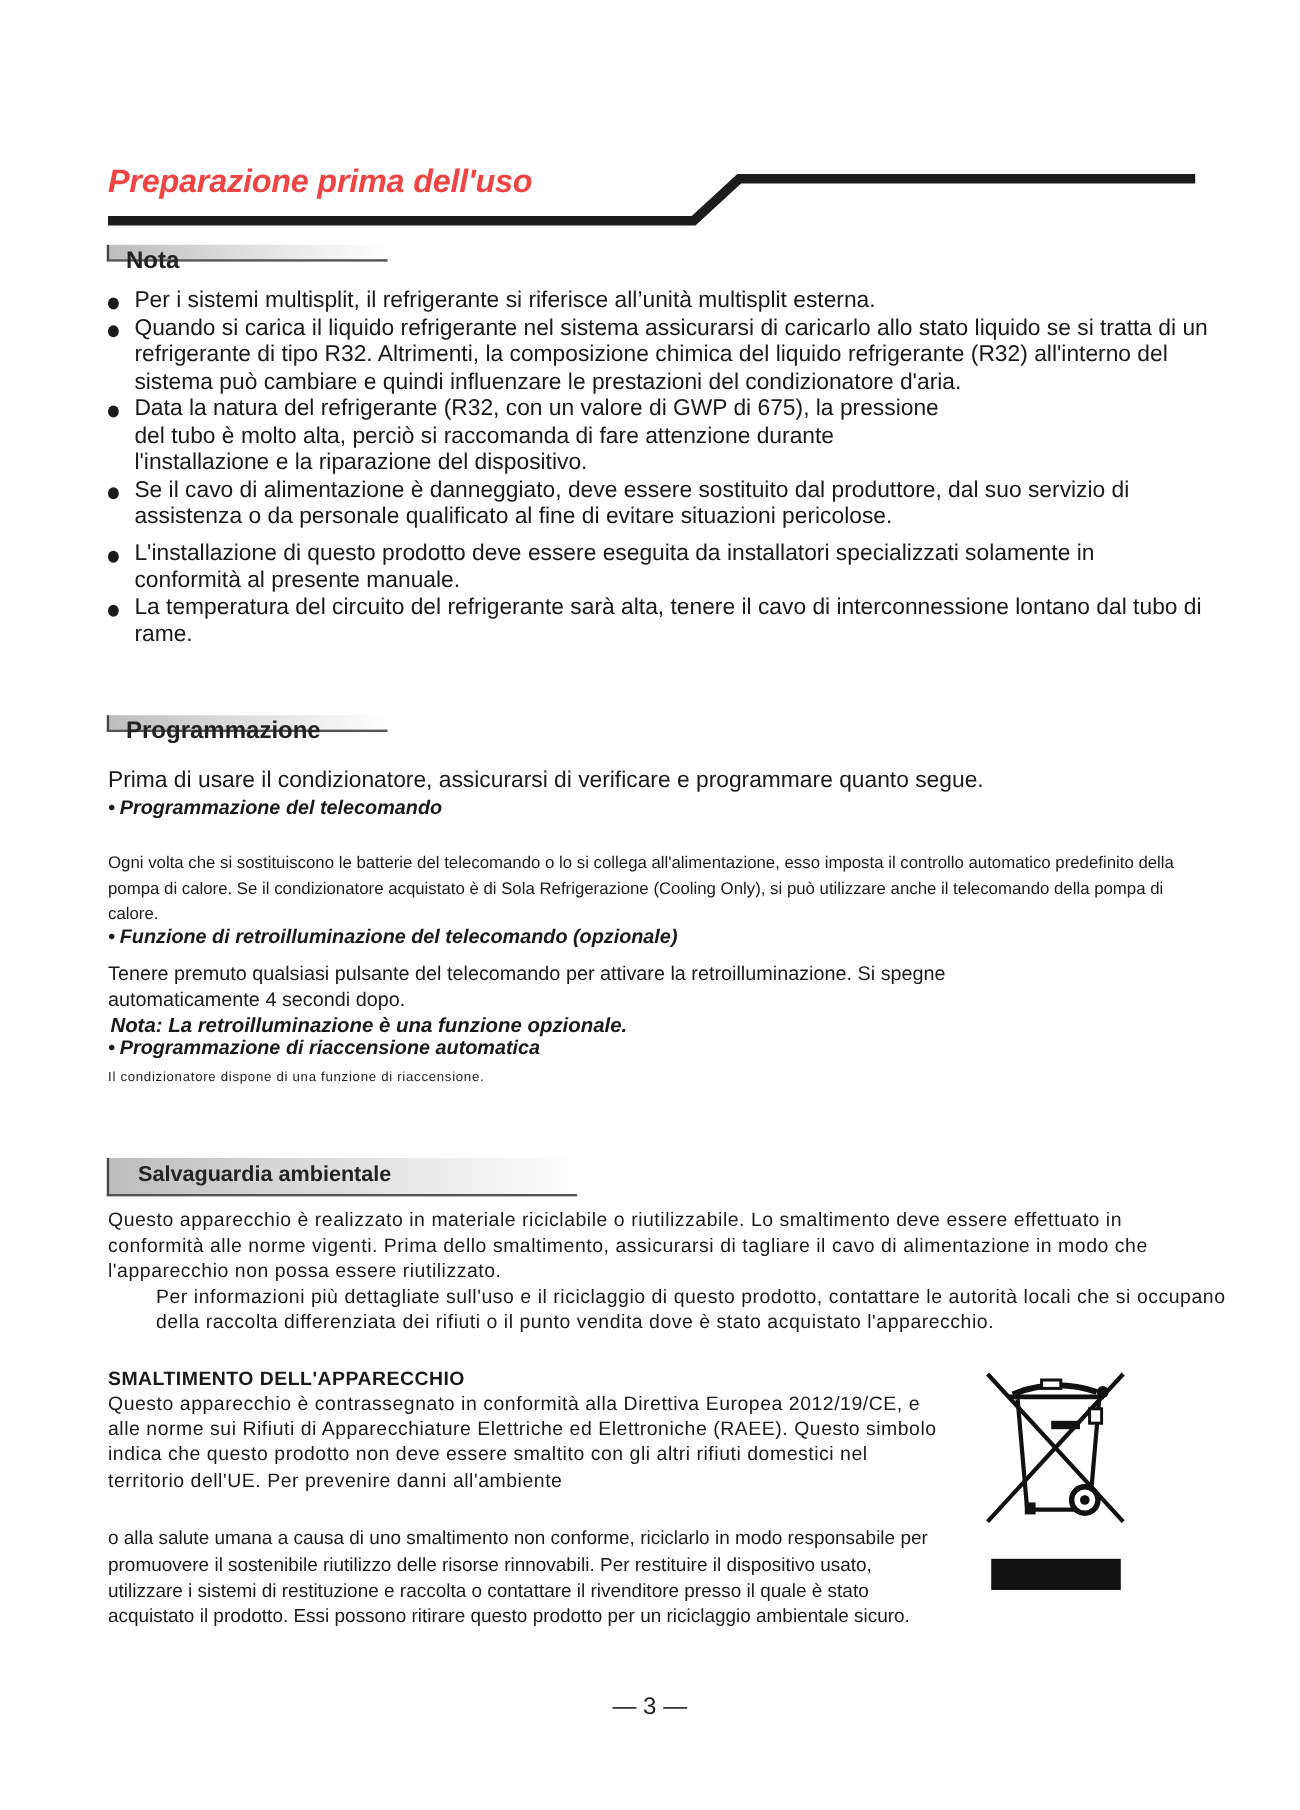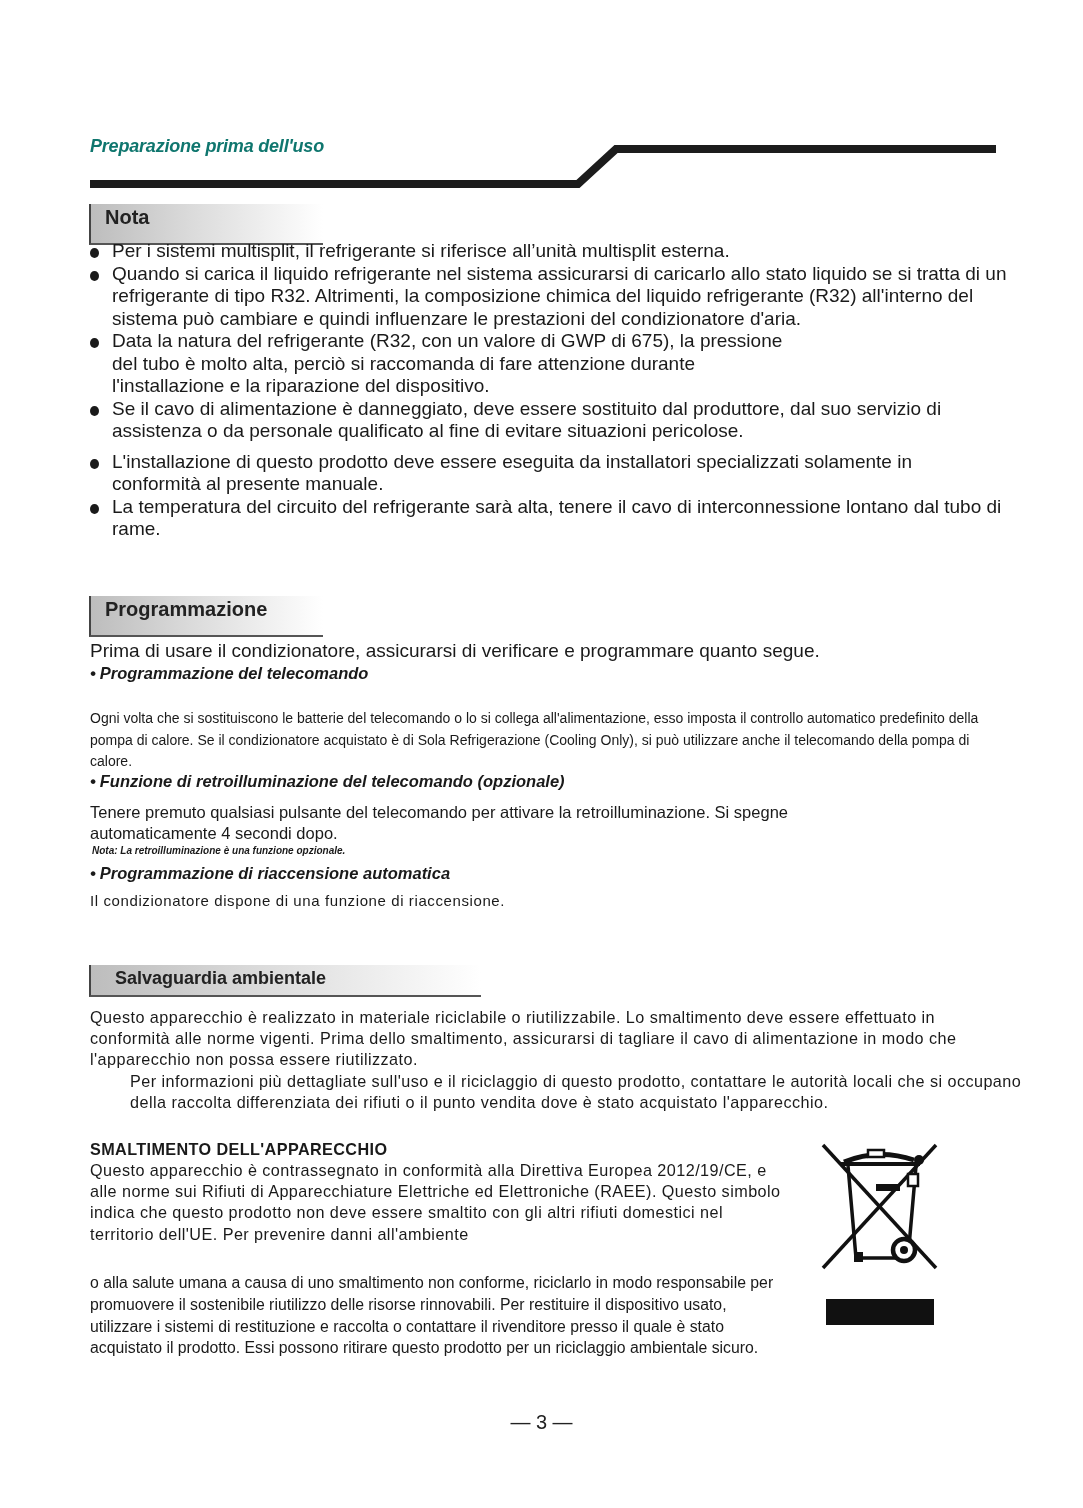--- a/index.html
+++ b/index.html
@@ -3,27 +3,27 @@
   <meta charset="utf-8">
   <style>
     html, body { margin: 0; padding: 0; background: #ffffff; }
     body {
       width: 1083px; height: 1508px; position: relative; overflow: hidden;
       color: #1a1a1a;
       font-family: "Liberation Sans", sans-serif;
     }
     .page-title {
       position: absolute; left: 90px; top: 136px;
-      font-size: 18px; font-weight: bold; font-style: italic;
-      letter-spacing: -0.2px; color: #0f766e;
+      font-size: 27px; font-weight: bold; font-style: italic;
+      letter-spacing: -0.2px; color: #ef4444;
     }
     .title-rule { position: absolute; left: 0; top: 0; width: 1083px; height: 200px; pointer-events: none; }
 
     .section-head {
-      position: absolute; left: 89px; height: 41px;
+      position: absolute; left: 89px; height: 14px;
       border-left: 2px solid #444;
       border-bottom: 2px solid #555;
       background: linear-gradient(to right, #bdbdbd 0%, #dcdcdc 45%, #ffffff 100%);
       box-sizing: border-box;
     }
     .section-head span {
       position: absolute; left: 14px; top: 2px;
       font-size: 20px; font-weight: bold; color: #222;
     }
     .sec-nota { top: 204px; width: 234px; }
@@ -35,22 +35,22 @@
     .bullets li { position: relative; padding-left: 22px; }
     .bullets li .dot { position: absolute; left: 0; top: 8px; width: 9px; height: 10px; border-radius: 50%; background: #1a1a1a; }
     .bullets li.gap { margin-top: 8px; }
 
     .prog-intro { position: absolute; left: 90px; top: 640px; font-size: 19px; color: #1a1a1a; }
     .sub-h { position: absolute; left: 90px; font-size: 16.5px; font-weight: bold; font-style: italic; }
     .sub-h .b { margin-right: 4px; }
     .para { position: absolute; left: 90px; width: 910px; margin: 0; }
     .p1 { top: 708px; font-size: 14px; line-height: 21.5px; }
     .p2 { top: 802px; font-size: 16.5px; line-height: 21px; }
-    .note { position: absolute; left: 92px; top: 845px; font-size: 10px; font-weight: bold; font-style: italic; }
-    .p3 { top: 892px; font-size: 15px; letter-spacing: 0.6px; }
+    .note { position: absolute; left: 92px; top: 845px; font-size: 17px; font-weight: bold; font-style: italic; }
+    .p3 { top: 892px; font-size: 11px; letter-spacing: 0.6px; }
 
     .env { position: absolute; left: 90px; width: 920px; font-size: 16.2px; line-height: 21.2px; letter-spacing: 0.45px; margin: 0; }
     .env1 { top: 1007px; }
     .env2 { top: 1071px; margin-left: 40px; }
     .smalt-h { position: absolute; left: 90px; top: 1140px; font-size: 16.2px; font-weight: bold; letter-spacing: 0.4px; }
     .env3 { top: 1160px; width: 700px; }
     .env4 { top: 1272px; width: 700px; font-size: 15.8px; letter-spacing: 0; line-height: 21.8px; }
 
     .weee { position: absolute; left: 818px; top: 1140px; width: 125px; height: 190px; }
     .page-num { position: absolute; left: 0; width: 1083px; top: 1411px; text-align: center; font-size: 20px; color: #222; }

